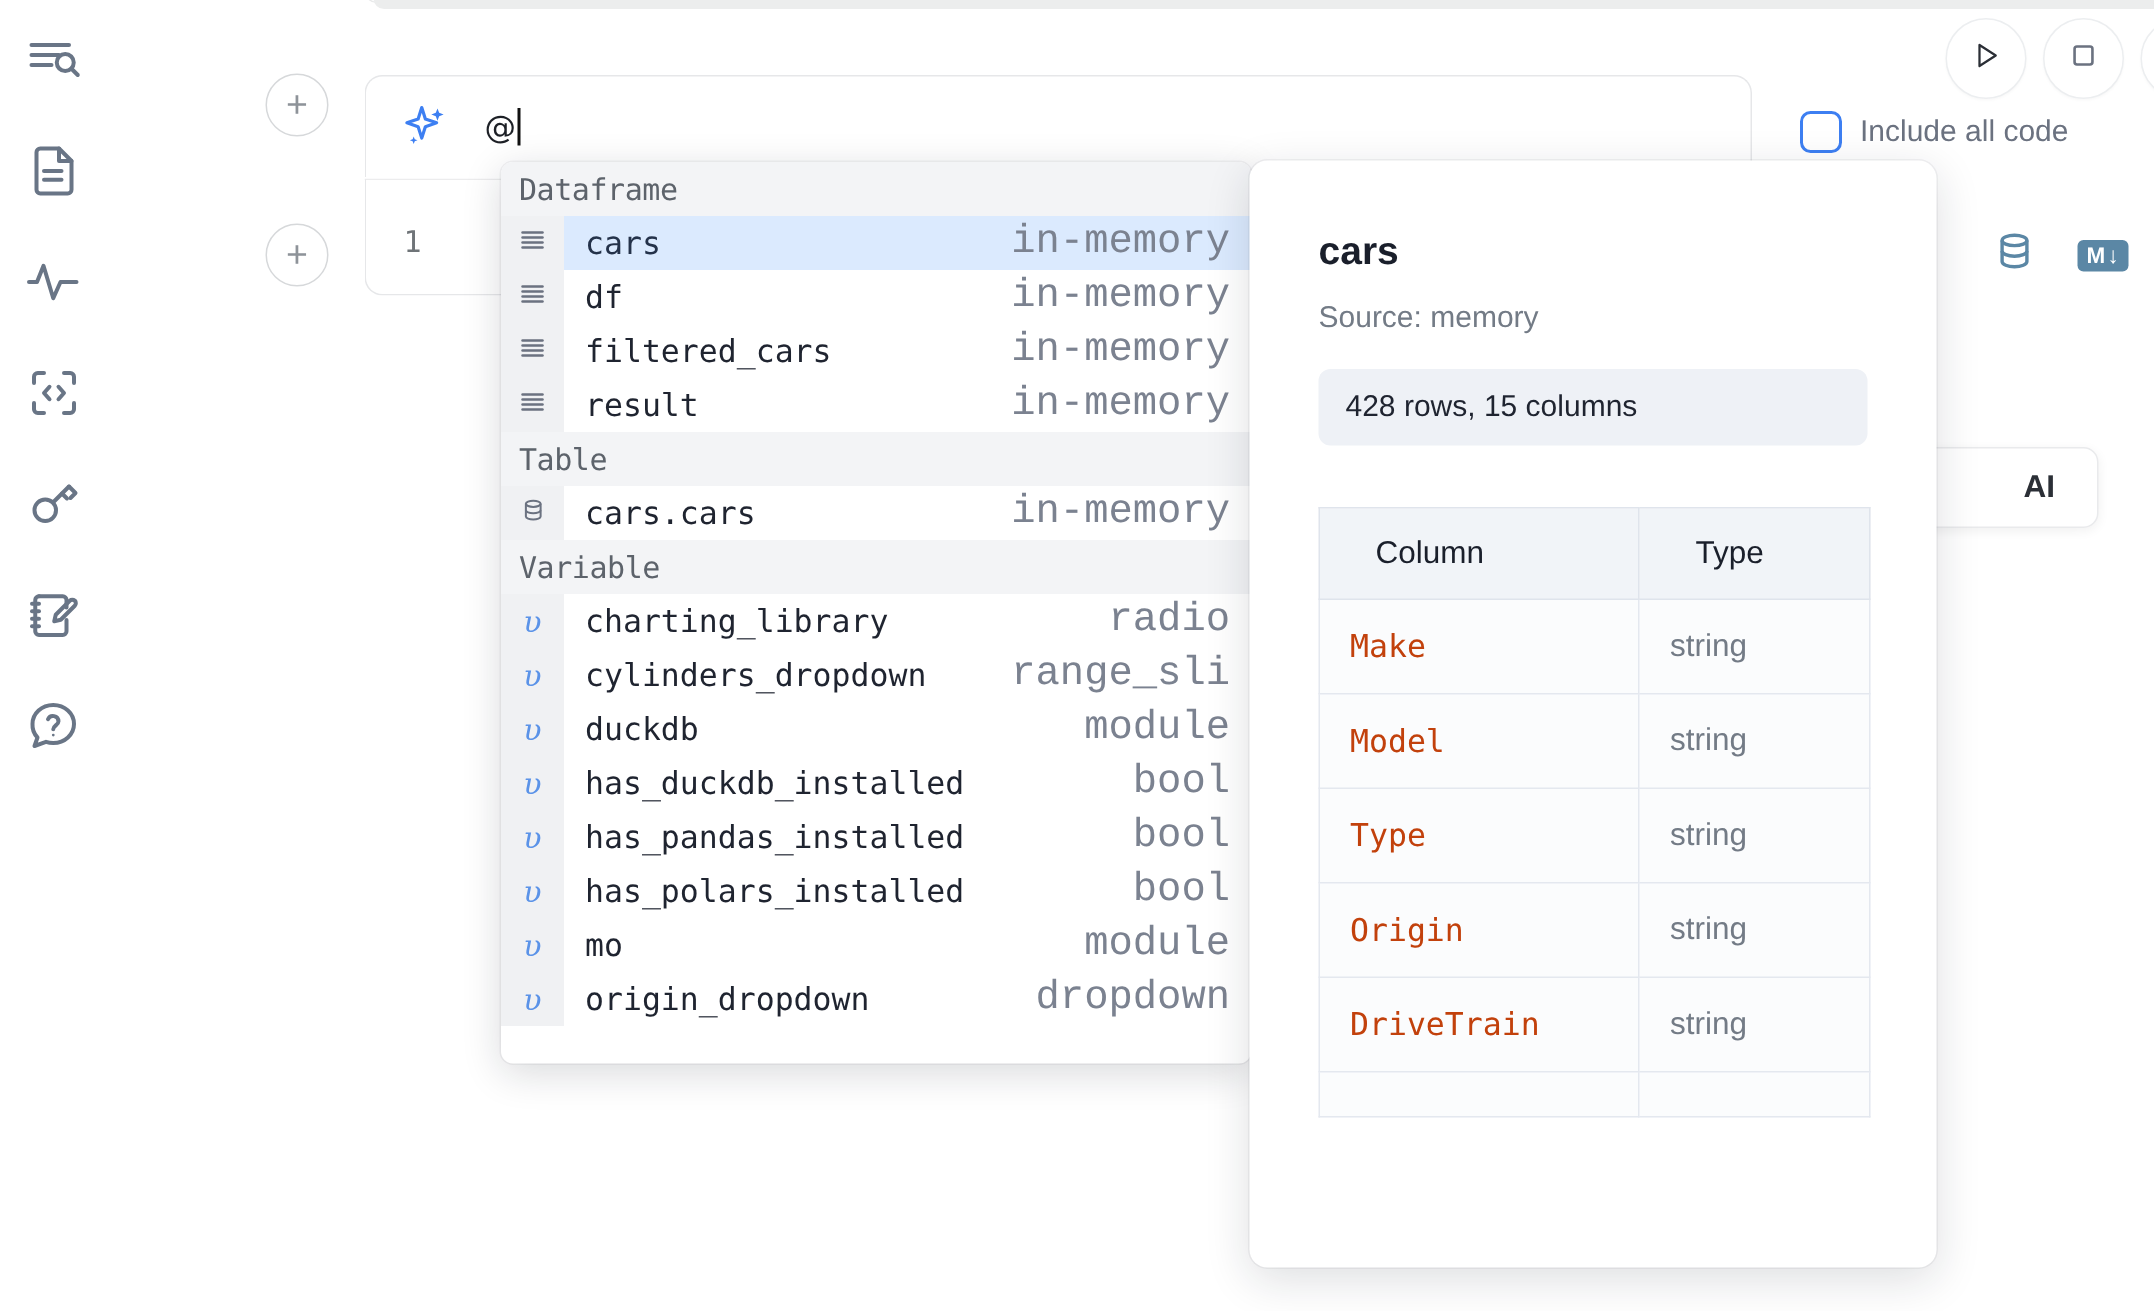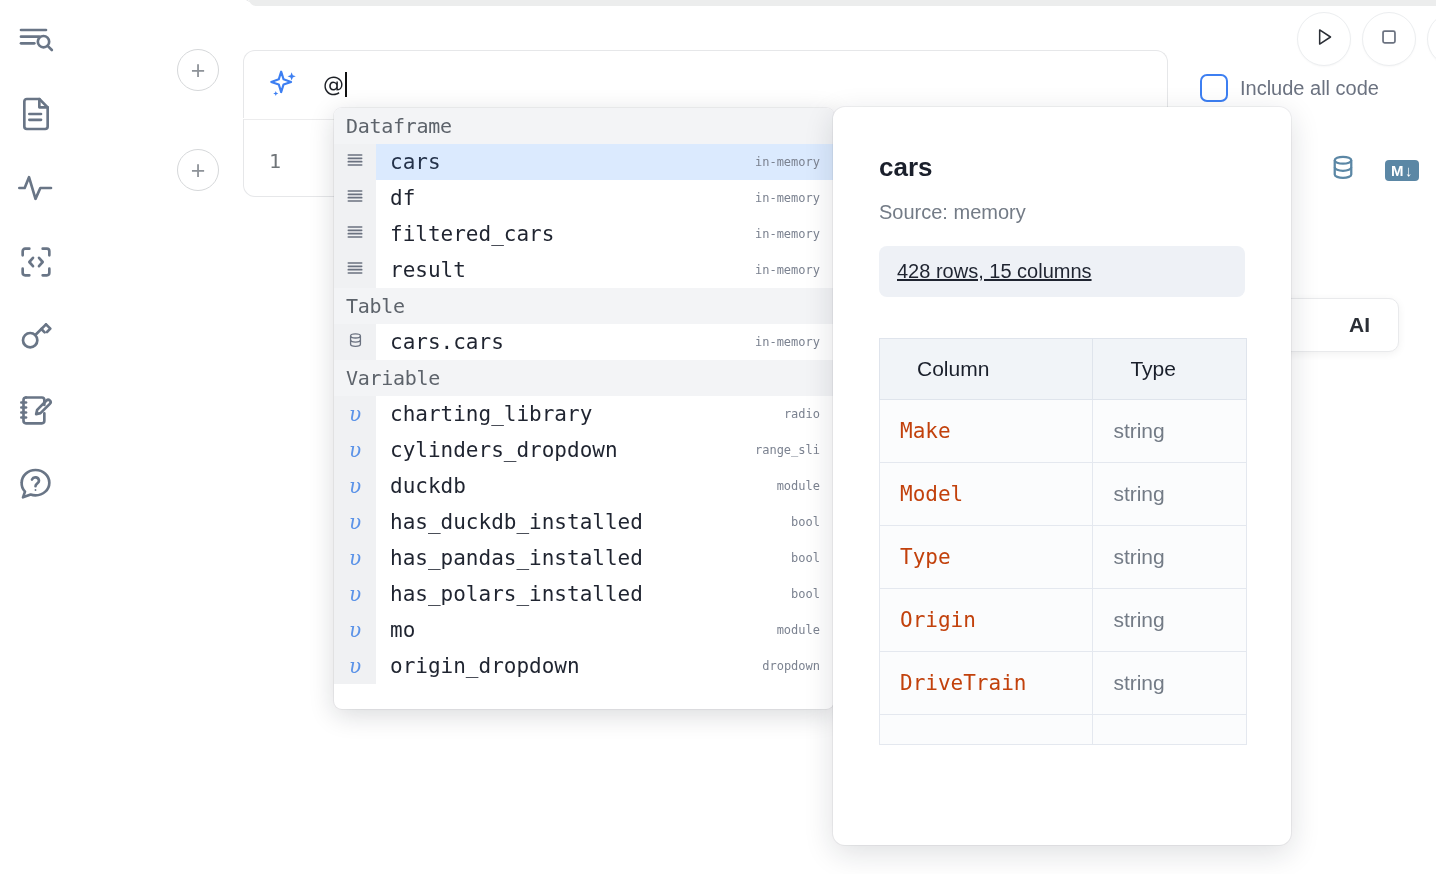--- a/index.html
+++ b/index.html
@@ -141,37 +141,37 @@
     display: flex; align-items: center; justify-content: center;
     background: #f0f1f3;
   }
   .ac-label-wrap {
     flex: 1; height: 100%; display: flex; align-items: center;
     justify-content: space-between; padding: 0 14px 0 14px;
   }
   .ac-name { font-size: 21px; color: #1f2430; white-space: nowrap; }
   .ac-item.sel .ac-name { color: #24324a; }
   .ac-type {
-    font-size: 12px; color: #7b8290; white-space: nowrap;
-    overflow: hidden; margin-left: 12px;
+    font-size: 27px; color: #7b8290; white-space: nowrap;
+    overflow: hidden; margin-left: 12px; font-family: Liberation Mono, monospace;
   }
   .var-glyph { color:#5b93e8; font-size:20px; font-family:"DejaVu Serif", serif; font-style:italic; }
 
   
   .preview {
     position: absolute; left: 761px; top: 107px; width: 458px; height: 738px;
     background: #fff; border-radius: 12px; overflow: hidden;
     box-shadow: 0 8px 30px rgba(20,25,40,.14), 0 0 0 1px rgba(20,25,40,.05);
     z-index: 21; padding: 45px 46px 0 46px;
   }
   .pv-title { font-size: 26px; font-weight: 700; color: #1a1f2b; }
   .pv-source { margin-top: 18px; font-size: 20px; color: #737b86; }
   .pv-stats {
     margin-top: 22px; background: #eef1f6; border-radius: 8px;
-    padding: 14px 18px; font-size: 20px; color: #1f2430; text-decoration: underline;
+    padding: 14px 18px; font-size: 20px; color: #1f2430;
   }
   .pv-table { margin-top: 41px; width: 368px; border-collapse: collapse; }
   .pv-table th {
     background: #f1f4f8; border: 1px solid #dfe4ec; text-align: left;
     padding: 18px 37px; font-size: 21px; font-weight: 400; color: #1a1f2b;
   }
   .pv-table td {
     border: 1px solid #e4e8ef; padding: 19px 20px; font-size: 21px;
     background: #fbfcfd;
   }

